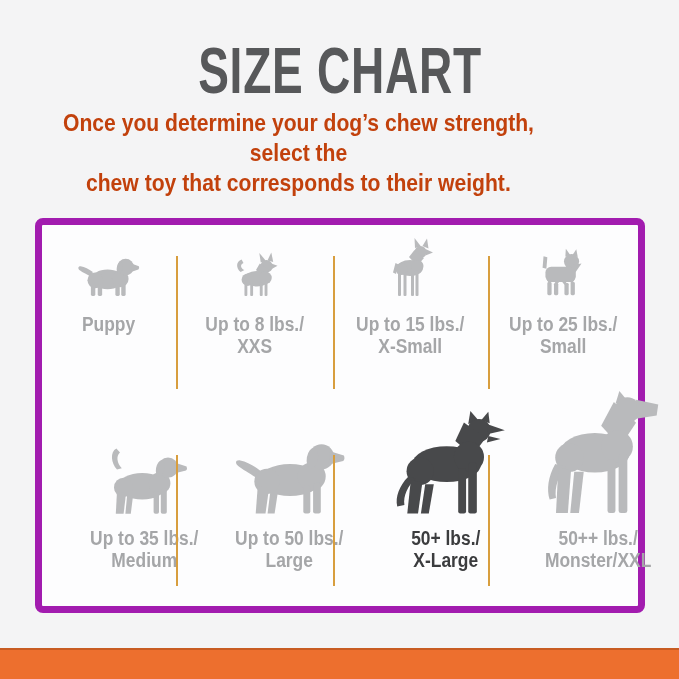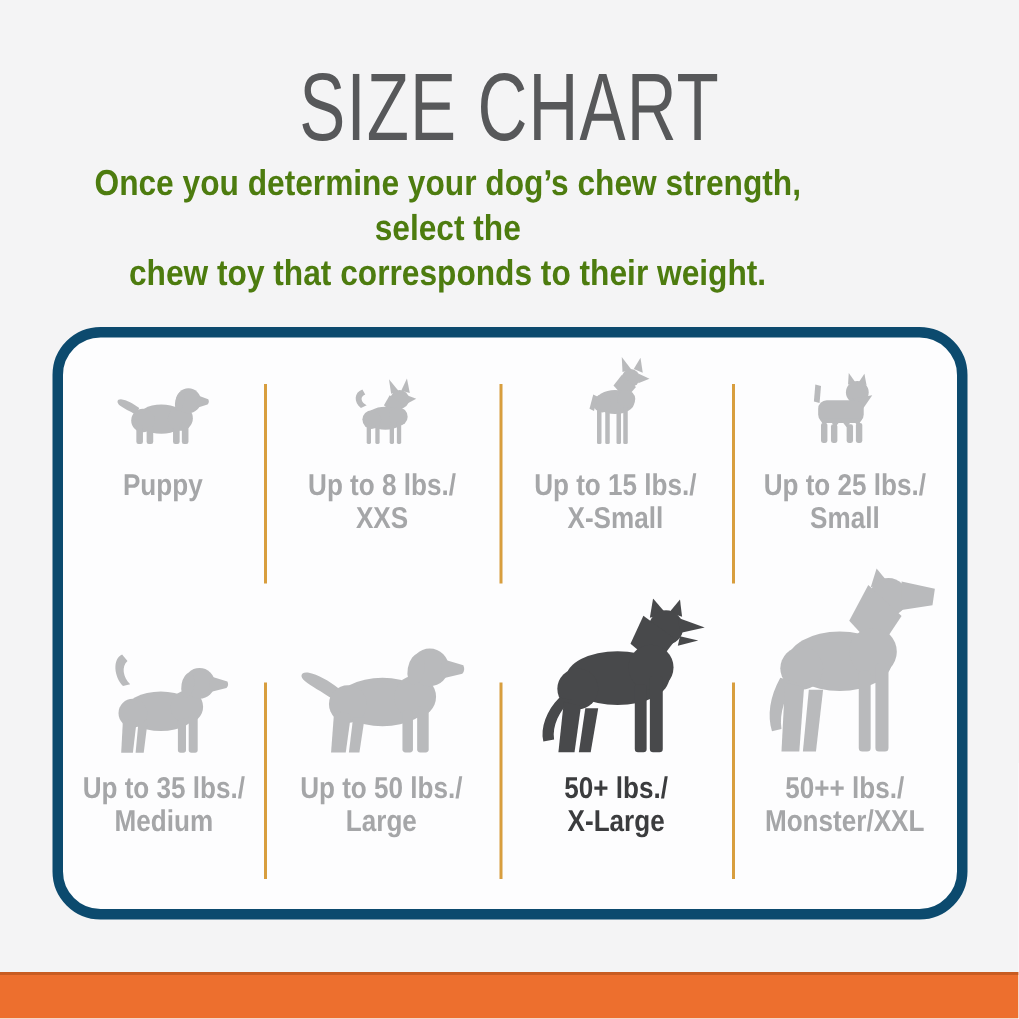--- a/index.html
+++ b/index.html
@@ -8,43 +8,43 @@
     background:#f4f4f5;
     font-family:"Liberation Sans", sans-serif;
     overflow:hidden;
   }
   .canvas{position:relative;width:679px;height:679px;}
 
   
   .title{
     position:absolute;top:34px;left:0;width:679px;
     text-align:center;
-    font-size:64px;font-weight:normal;color:#57585a;
+    font-size:64px;font-weight:bold;color:#57585a;
     letter-spacing:1px;
   }
   .title .squeeze{display:inline-block;transform:scaleX(.72);transform-origin:center;}
   .subtitle{
     position:absolute;top:108px;left:0;width:597px;
     text-align:center;
-    font-size:24px;font-weight:bold;color:#4d7c0f;
+    font-size:24px;font-weight:bold;color:#c2410c;
     line-height:30px;
   }
   .subtitle .squeeze{display:inline-block;transform:scaleX(.88);transform-origin:center;}
 
   
   .box{
     position:absolute;left:35px;top:218px;
     width:596px;height:381px;
     background:#fdfdfe;
-    border:7px solid #0c4a6e;
-    border-radius:32px;
+    border:7px solid #a21caf;
+    border-radius:8px;
   }
   .row{position:absolute;left:0;width:596px;display:grid;grid-template-columns:134px 157px 155px 150px;}
   .row1{top:0;}
-  .row2{top:166px;}
+  .row2{top:178px;margin-left:35px;}
   .cell{display:flex;flex-direction:column;align-items:center;color:#b9babc;}
   .dogbox{display:flex;align-items:flex-end;justify-content:center;overflow:visible;}
   .row1 .dogbox{height:72px;margin-bottom:16px;}
   .row2 .dogbox{height:112px;margin-bottom:12px;}
   .label{
     text-align:center;font-size:20px;font-weight:bold;line-height:22px;
     color:#a5a6a8;transform:scaleX(.87);transform-origin:center top;
     white-space:nowrap;
   }
   .cell.highlight{color:#48494b;justify-content:space-between;}

